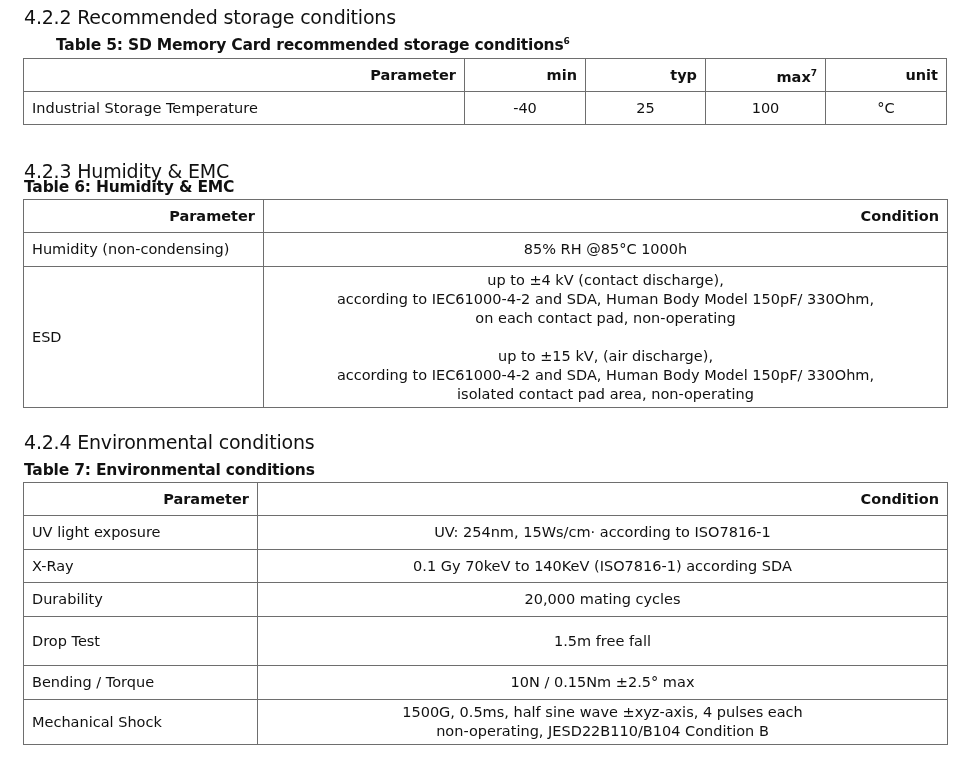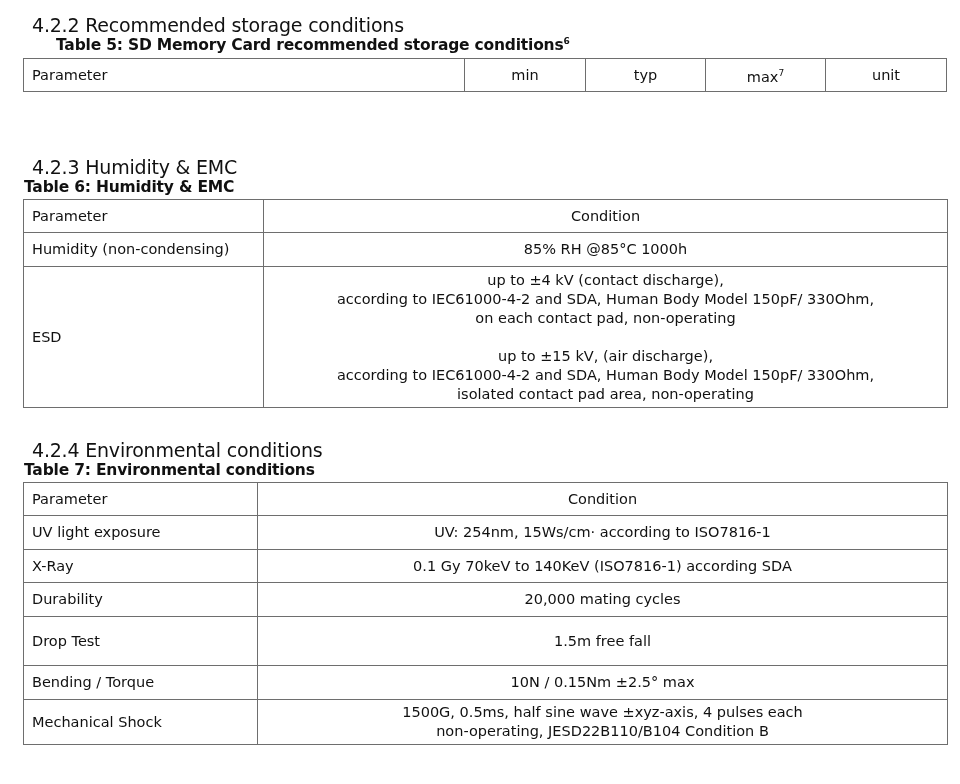--- a/index.html
+++ b/index.html
@@ -1,38 +1,38 @@
 <!DOCTYPE html>
 <html><head>
   <meta charset="utf-8">
   <style>
     html, body { margin: 0; padding: 0; background: #ffffff; }
     body {
       width: 960px; height: 784px; overflow: hidden; position: relative;
       font-family: "DejaVu Sans", sans-serif; color: #111111;
     }
     .section-heading {
-      position: absolute; left: 24px; margin: 8px;
+      position: absolute; left: 24px; margin: 0;
       font-size: 19px; font-weight: normal; letter-spacing: -0.2px;
     }
     .section-heading .num { font-weight: normal; }
     .table-caption {
       position: absolute; left: 24px; margin: 0;
       font-size: 15.5px; font-weight: bold; letter-spacing: -0.2px;
     }
     .table-caption sup { font-size: 9px; vertical-align: 6px; }
     table.spec {
       position: absolute; left: 23px; border-collapse: collapse;
       font-size: 14.5px; table-layout: fixed;
     }
     table.spec td, table.spec th {
       border: 1.5px solid #6e6e6e; padding: 0 8px; vertical-align: middle;
       font-weight: normal; line-height: 19px;
     }
-    table.spec th { font-weight: normal; }
+    table.spec th { font-weight: bold; text-align: right; }
     .left { text-align: left; }
     .center { text-align: center; }
     sup.note { font-size: 9px; vertical-align: 6px; }
   </style>
 </head>
 <body>
 
 <h2 class="section-heading" style="top:6px;">
   <span class="num">4.2.2</span>
   <span>Recommended storage conditions</span>
@@ -49,24 +49,31 @@
       <col style="width:121px">
   </colgroup>
   <tbody>
       <tr style="height:33px;">
     <th class="left">Parameter</th>
     <th class="center">min</th>
     <th class="center">typ</th>
     <th class="center"><span>max</span><sup class="note">7</sup></th>
     <th class="center">unit</th>
   </tr>
+  <tr style="height:33px;">
+    <td class="left">Industrial Storage Temperature</td>
+    <td class="center">-40</td>
+    <td class="center">25</td>
+    <td class="center">100</td>
+    <td class="center">°C</td>
+  </tr>
 </tbody>
   </table>
 
-<h2 class="section-heading" style="top:148px;text-align:right;">
+<h2 class="section-heading" style="top:160px;text-align:right;">
   <span class="num">4.2.3</span>
   <span>Humidity &amp; EMC</span>
 </h2>
 <div class="table-caption" style="top:178px;">
   <span>Table 6: Humidity &amp; EMC</span>
 </div>
 <table class="spec" style="top:199px; width:924px;">
   <colgroup>
     <col style="width:240px">
       <col style="width:684px">

